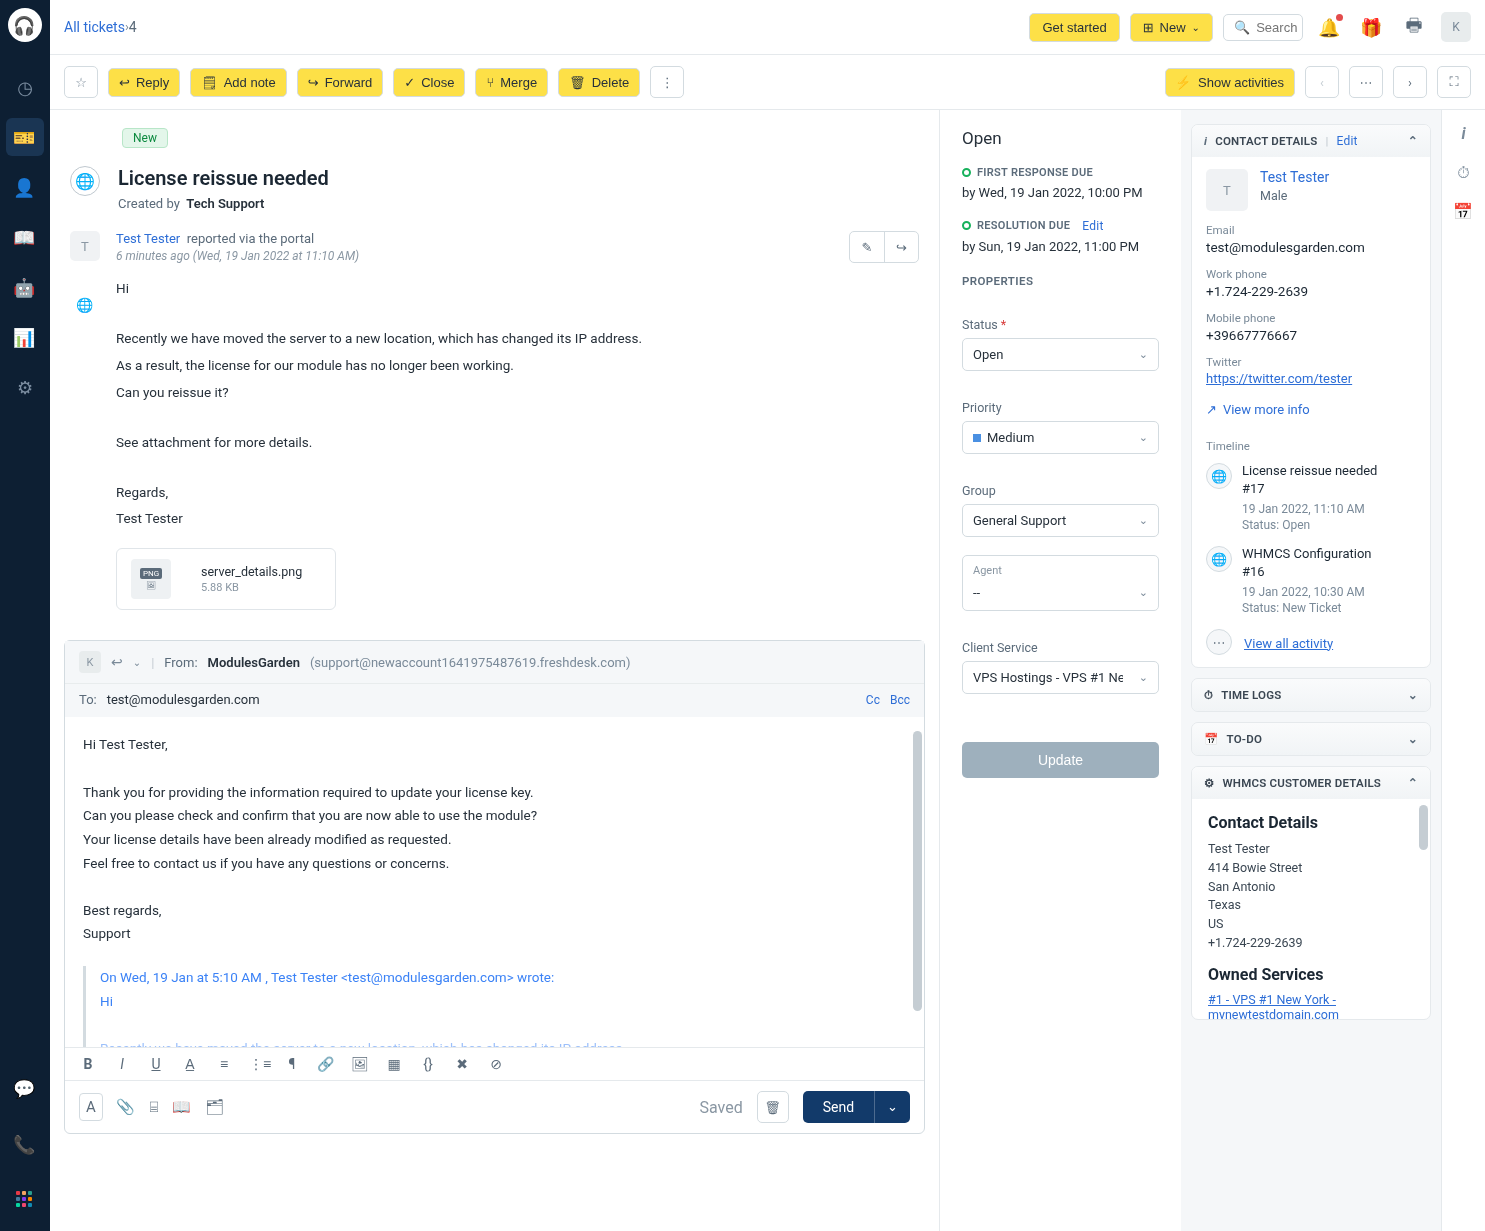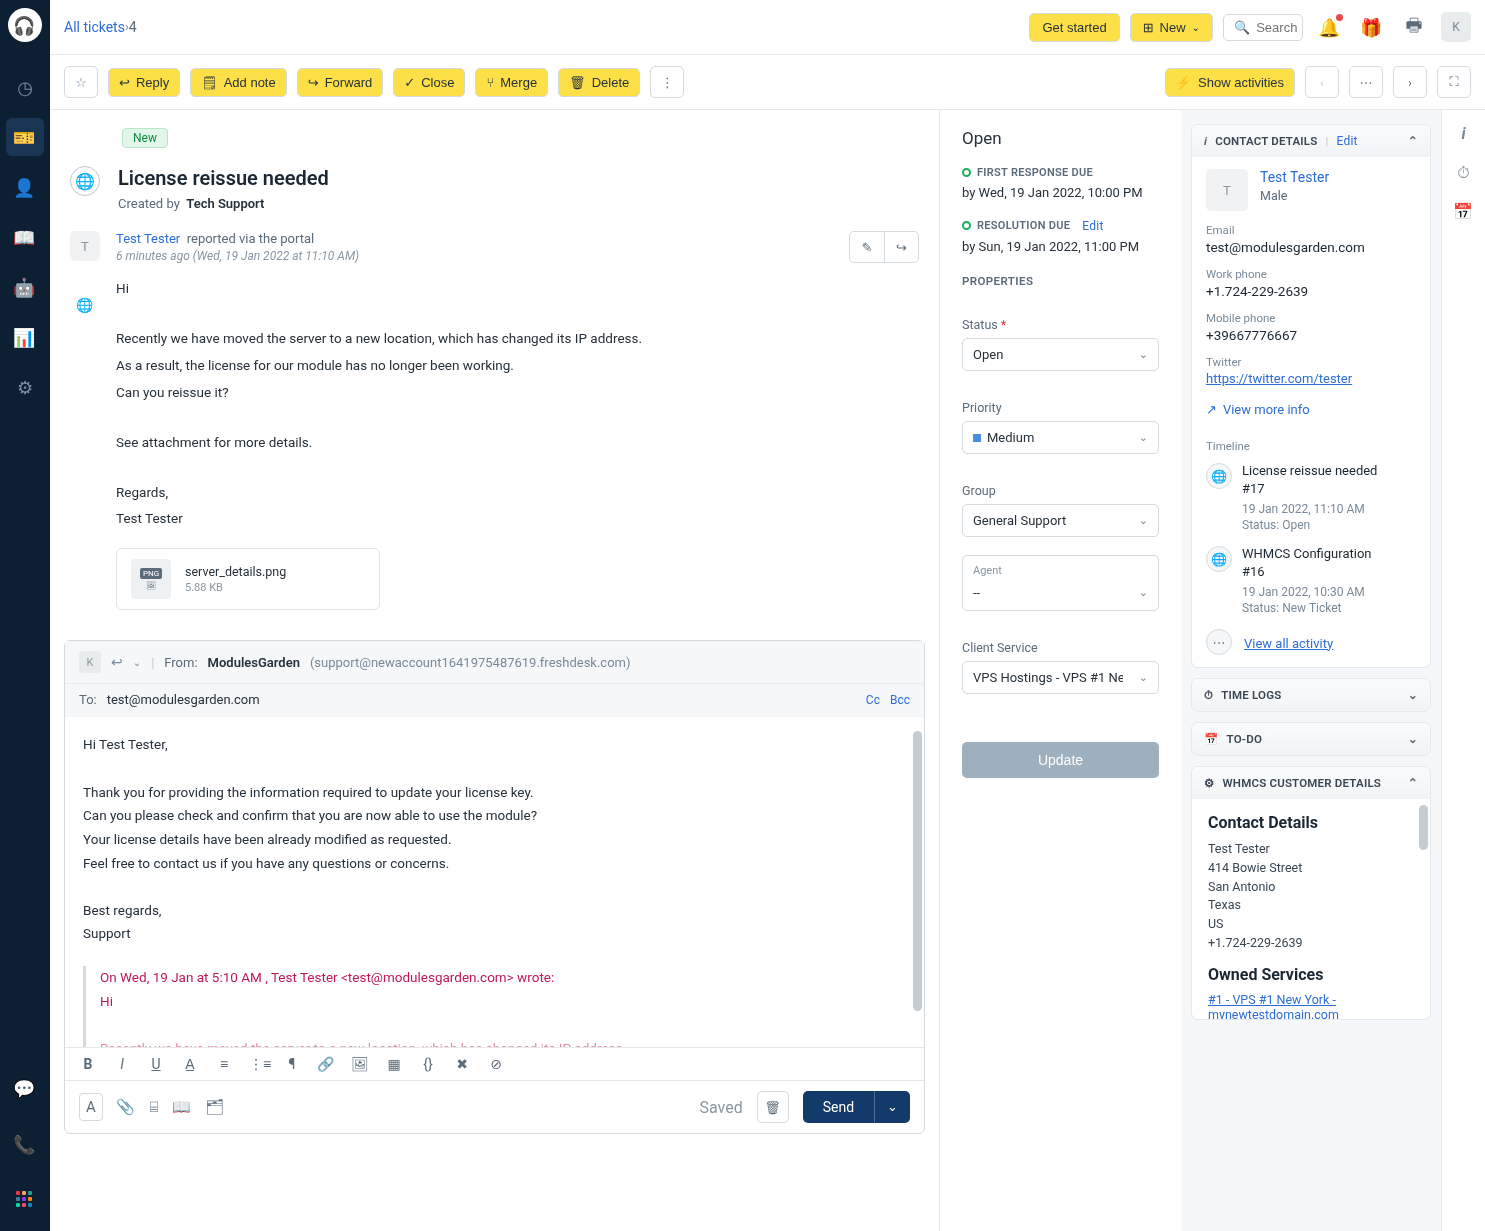--- a/index.html
+++ b/index.html
@@ -65,40 +65,40 @@
 .msg-meta .who { color: #2e6ed6; font-size: 13px; }
 .msg-meta .via { color: #5b6b7a; font-size: 13px; }
 .msg-meta .ago { color: #8a97a3; font-size: 12px; font-style: italic; margin-top: 3px; }
 .msg-actions { margin-left: auto; border: 1px solid #d3dbe0; border-radius: 5px; display: flex; }
 .msg-actions div { width: 34px; height: 30px; display: flex; align-items: center; justify-content: center; color: #5b6b7a; cursor: pointer; }
 .msg-actions div + div { border-left: 1px solid #d3dbe0; }
 .msg-body { margin-left: 46px; margin-top: 14px; font-size: 13.5px; line-height: 1.7; color: #27313b; }
 .msg-body p { margin-bottom: 4px; }
 .side-globe { position: absolute; left: 26px; top: 76px; color: #9aa6b1; font-size: 14px; }
 
-.attachment { margin-left: 46px; margin-top: 18px; border: 1px solid #e0e5e9; border-radius: 6px; padding: 10px 14px; display: flex; align-items: center; gap: 14px; width: 264px; }
+.attachment { margin-left: 46px; margin-top: 18px; border: 1px solid #e0e5e9; border-radius: 6px; padding: 10px 14px; display: flex; align-items: center; gap: 30px; width: 220px; }
 .att-thumb { width: 40px; height: 40px; background: #eef1f3; border-radius: 4px; display: flex; flex-direction: column; align-items: center; justify-content: center; font-size: 8px; color: #5b6b7a; }
 .att-thumb .png { background: #5b6b7a; color: #fff; padding: 1px 3px; border-radius: 2px; font-size: 8px; margin-bottom: 2px; }
 .att-name { font-size: 12.5px; color: #27313b; }
 .att-size { font-size: 11px; color: #8a97a3; margin-top: 2px; }
 
 
 .reply-box { margin: 10px 14px 14px 14px; border: 1px solid #d3dbe0; border-radius: 6px; }
 .reply-hdr { background: #f5f7f9; padding: 10px 14px; display: flex; align-items: center; gap: 10px; font-size: 13px; }
 .reply-hdr .av { width: 22px; height: 22px; background: #e8eced; border-radius: 4px; display: flex; align-items: center; justify-content: center; font-size: 11px; color: #8a97a3; }
 .reply-hdr .ic { color: #7a8a99; font-size: 14px; cursor: pointer; }
 .reply-hdr .from-lbl { color: #5b6b7a; }
 .reply-hdr .from-name { font-weight: 600; }
 .reply-hdr .from-email { color: #7a8a99; }
 .reply-to { background: #f5f7f9; padding: 8px 14px 10px 14px; display: flex; align-items: center; gap: 10px; font-size: 13px; border-top: 1px solid #e8eced; }
 .reply-to .lbl { color: #5b6b7a; }
 .reply-to .spacer { flex: 1; }
 .reply-to .cc { color: #2e6ed6; font-size: 12px; cursor: pointer; }
 .reply-body { padding: 16px 18px; height: 330px; overflow-y: auto; font-size: 13.5px; line-height: 1.75; position: relative; }
-.reply-body .quoted { border-left: 3px solid #d3dbe0; padding-left: 14px; margin-top: 20px; color: #be185d; }
+.reply-body .quoted { border-left: 3px solid #d3dbe0; padding-left: 14px; margin-top: 20px; color: #3b82f6; }
 .reply-scrollbar { position: absolute; right: 2px; top: 14px; width: 9px; height: 280px; background: #c5cdd3; border-radius: 5px; }
 .editor-toolbar { border-top: 1px solid #e5e9ec; padding: 8px 14px; display: flex; gap: 16px; color: #5b6b7a; }
 .editor-toolbar span { cursor: pointer; font-size: 14px; width: 18px; text-align: center; }
 .reply-footer { border-top: 1px solid #e5e9ec; padding: 10px 14px; display: flex; align-items: center; gap: 14px; }
 .reply-footer .ic { color: #5b6b7a; font-size: 15px; cursor: pointer; }
 .reply-footer .spacer { flex: 1; }
 .reply-footer .saved { color: #8a97a3; font-size: 16px; }
 .send-btn { background: #123a6a; color: #fff; border-radius: 5px; display: flex; align-items: stretch; overflow: hidden; }
 .send-btn .lbl { padding: 8px 20px; cursor: pointer; font-size: 14px; }
 .send-btn .dd { padding: 8px 12px; border-left: 1px solid rgba(255,255,255,0.25); cursor: pointer; }

